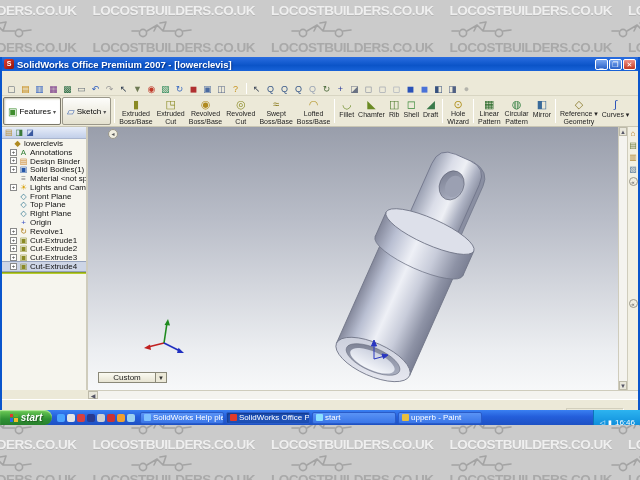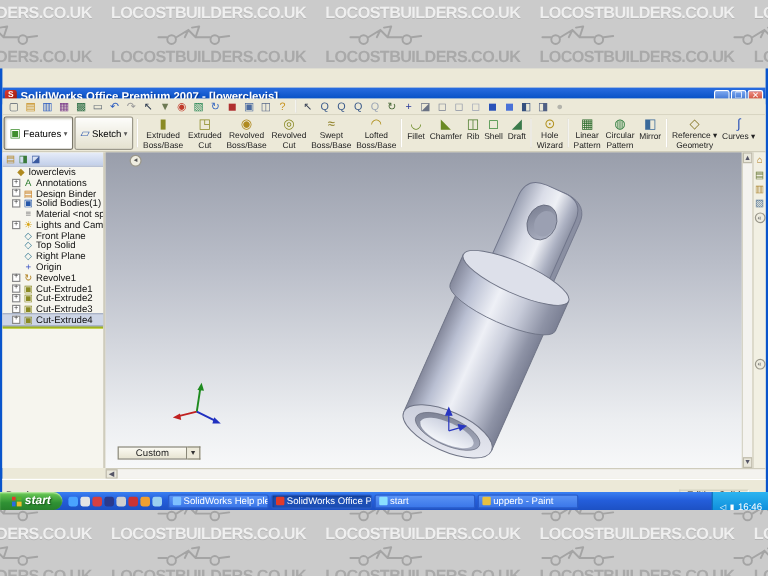--- a/index.html
+++ b/index.html
@@ -12,21 +12,21 @@
   .wm-band.top { top:0; height:57px; }
   .wm-band.bottom { top:425px; height:55px; }
   .wm-row { position:absolute; left:-86px; width:900px; display:flex; gap:16px; white-space:nowrap; }
   .wm-text { font-size:13.5px; font-weight:bold; letter-spacing:-0.5px; }
   .wm-light .wm-text { color:#efefef; text-shadow:0 1px 0 #b5b5b5; }
   .wm-dim .wm-text { color:#a9a9a9; }
   .wm-cars { gap:96px; left:-30px; }
 
   
   .app { position:absolute; top:57px; left:0; width:640px; height:353px; background:#ece9d8; border-left:2px solid #0a55cc; border-right:2px solid #0a55cc; }
-  .titlebar { position:absolute; top:16px; left:0; right:0; height:14px; background:linear-gradient(#2a6de0,#0b54c8 60%,#1963d8); display:flex; align-items:center; padding:0 2px;justify-content:center; }
+  .titlebar { position:absolute; top:0; left:0; right:0; height:14px; background:linear-gradient(#2a6de0,#0b54c8 60%,#1963d8); display:flex; align-items:center; padding:0 2px;justify-content:center; }
   .titlebar .appicon { width:10px; height:10px; background:linear-gradient(135deg,#e33b2e,#8f1408); border-radius:2px; margin-right:3px; color:#fff; font-size:7px; line-height:10px; text-align:center; font-weight:bold; }
   .titlebar .title { color:#fff; font-size:9.5px; font-weight:bold; text-shadow:1px 1px 1px #05338a; flex:1; overflow:hidden; white-space:nowrap; }
   .winbtns { display:flex; gap:1px; }
   .winbtn { width:13px; height:11px; border-radius:2px; border:1px solid #fff; font-size:7px; line-height:9px; text-align:center; color:#fff; background:linear-gradient(#7aa7f0,#2a62c8); }
   .winbtn.close { background:linear-gradient(#f09186,#c33b23); }
 
   .menubar { position:absolute; top:14px; left:0; right:0; height:11px; background:#ece9d8; display:flex; align-items:center; font-size:9px; color:#000; border-bottom:1px solid #e0ddca; }
   .menubar .swdoc { width:9px; height:9px; margin:0 3px; background:linear-gradient(135deg,#ffd94d,#7f9a2e); border:1px solid #777; }
   .menu-item { padding:0 5px; }
   .childbtns { margin-left:auto; display:flex; gap:2px; padding-right:3px; color:#444; font-size:7px; }
@@ -350,21 +350,21 @@
               <span>Lights and Cameras</span>
             </div>
             <div class="trow" style="padding-left: 8px;">
               <span class="noexp"></span>
               <span class="ticon" style="color: rgb(59, 126, 150);">◇</span>
               <span>Front Plane</span>
             </div>
             <div class="trow" style="padding-left: 8px;">
               <span class="noexp"></span>
               <span class="ticon" style="color: rgb(59, 126, 150);">◇</span>
-              <span>Top Solid</span>
+              <span>Top Plane</span>
             </div>
             <div class="trow" style="padding-left: 8px;">
               <span class="noexp"></span>
               <span class="ticon" style="color: rgb(59, 126, 150);">◇</span>
               <span>Right Plane</span>
             </div>
             <div class="trow" style="padding-left: 8px;">
               <span class="noexp"></span>
               <span class="ticon" style="color: rgb(59, 82, 196);">+</span>
               <span>Origin</span>

